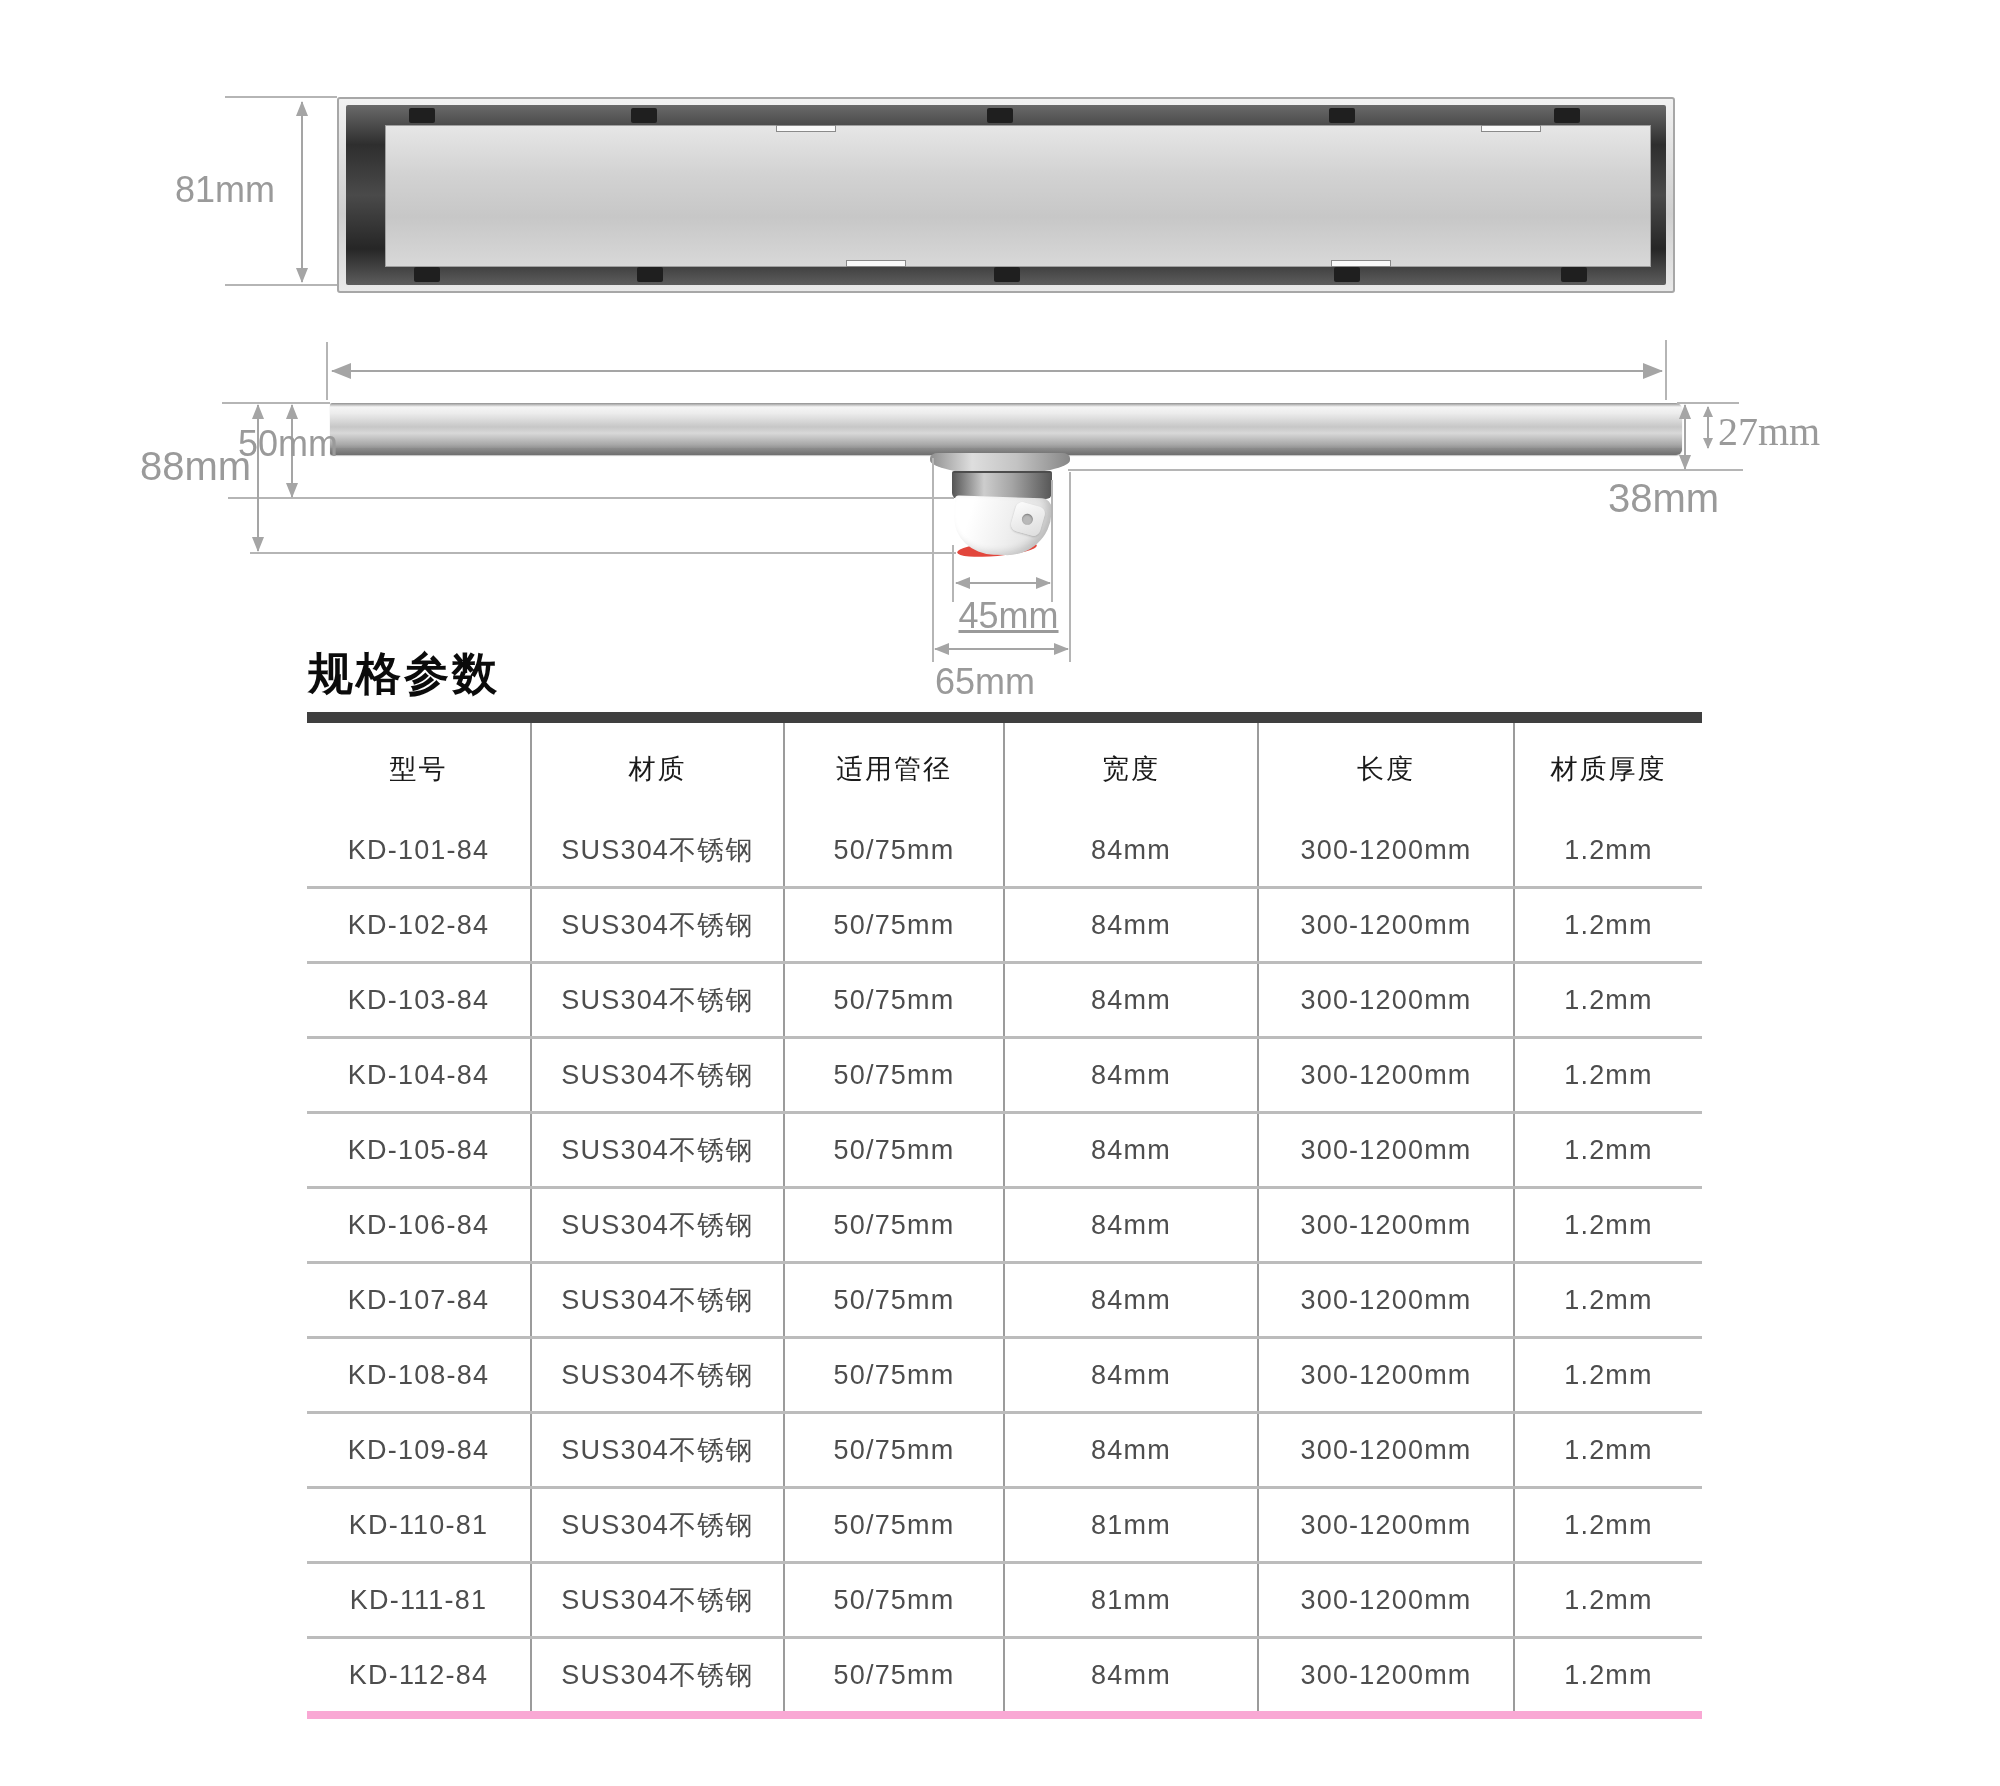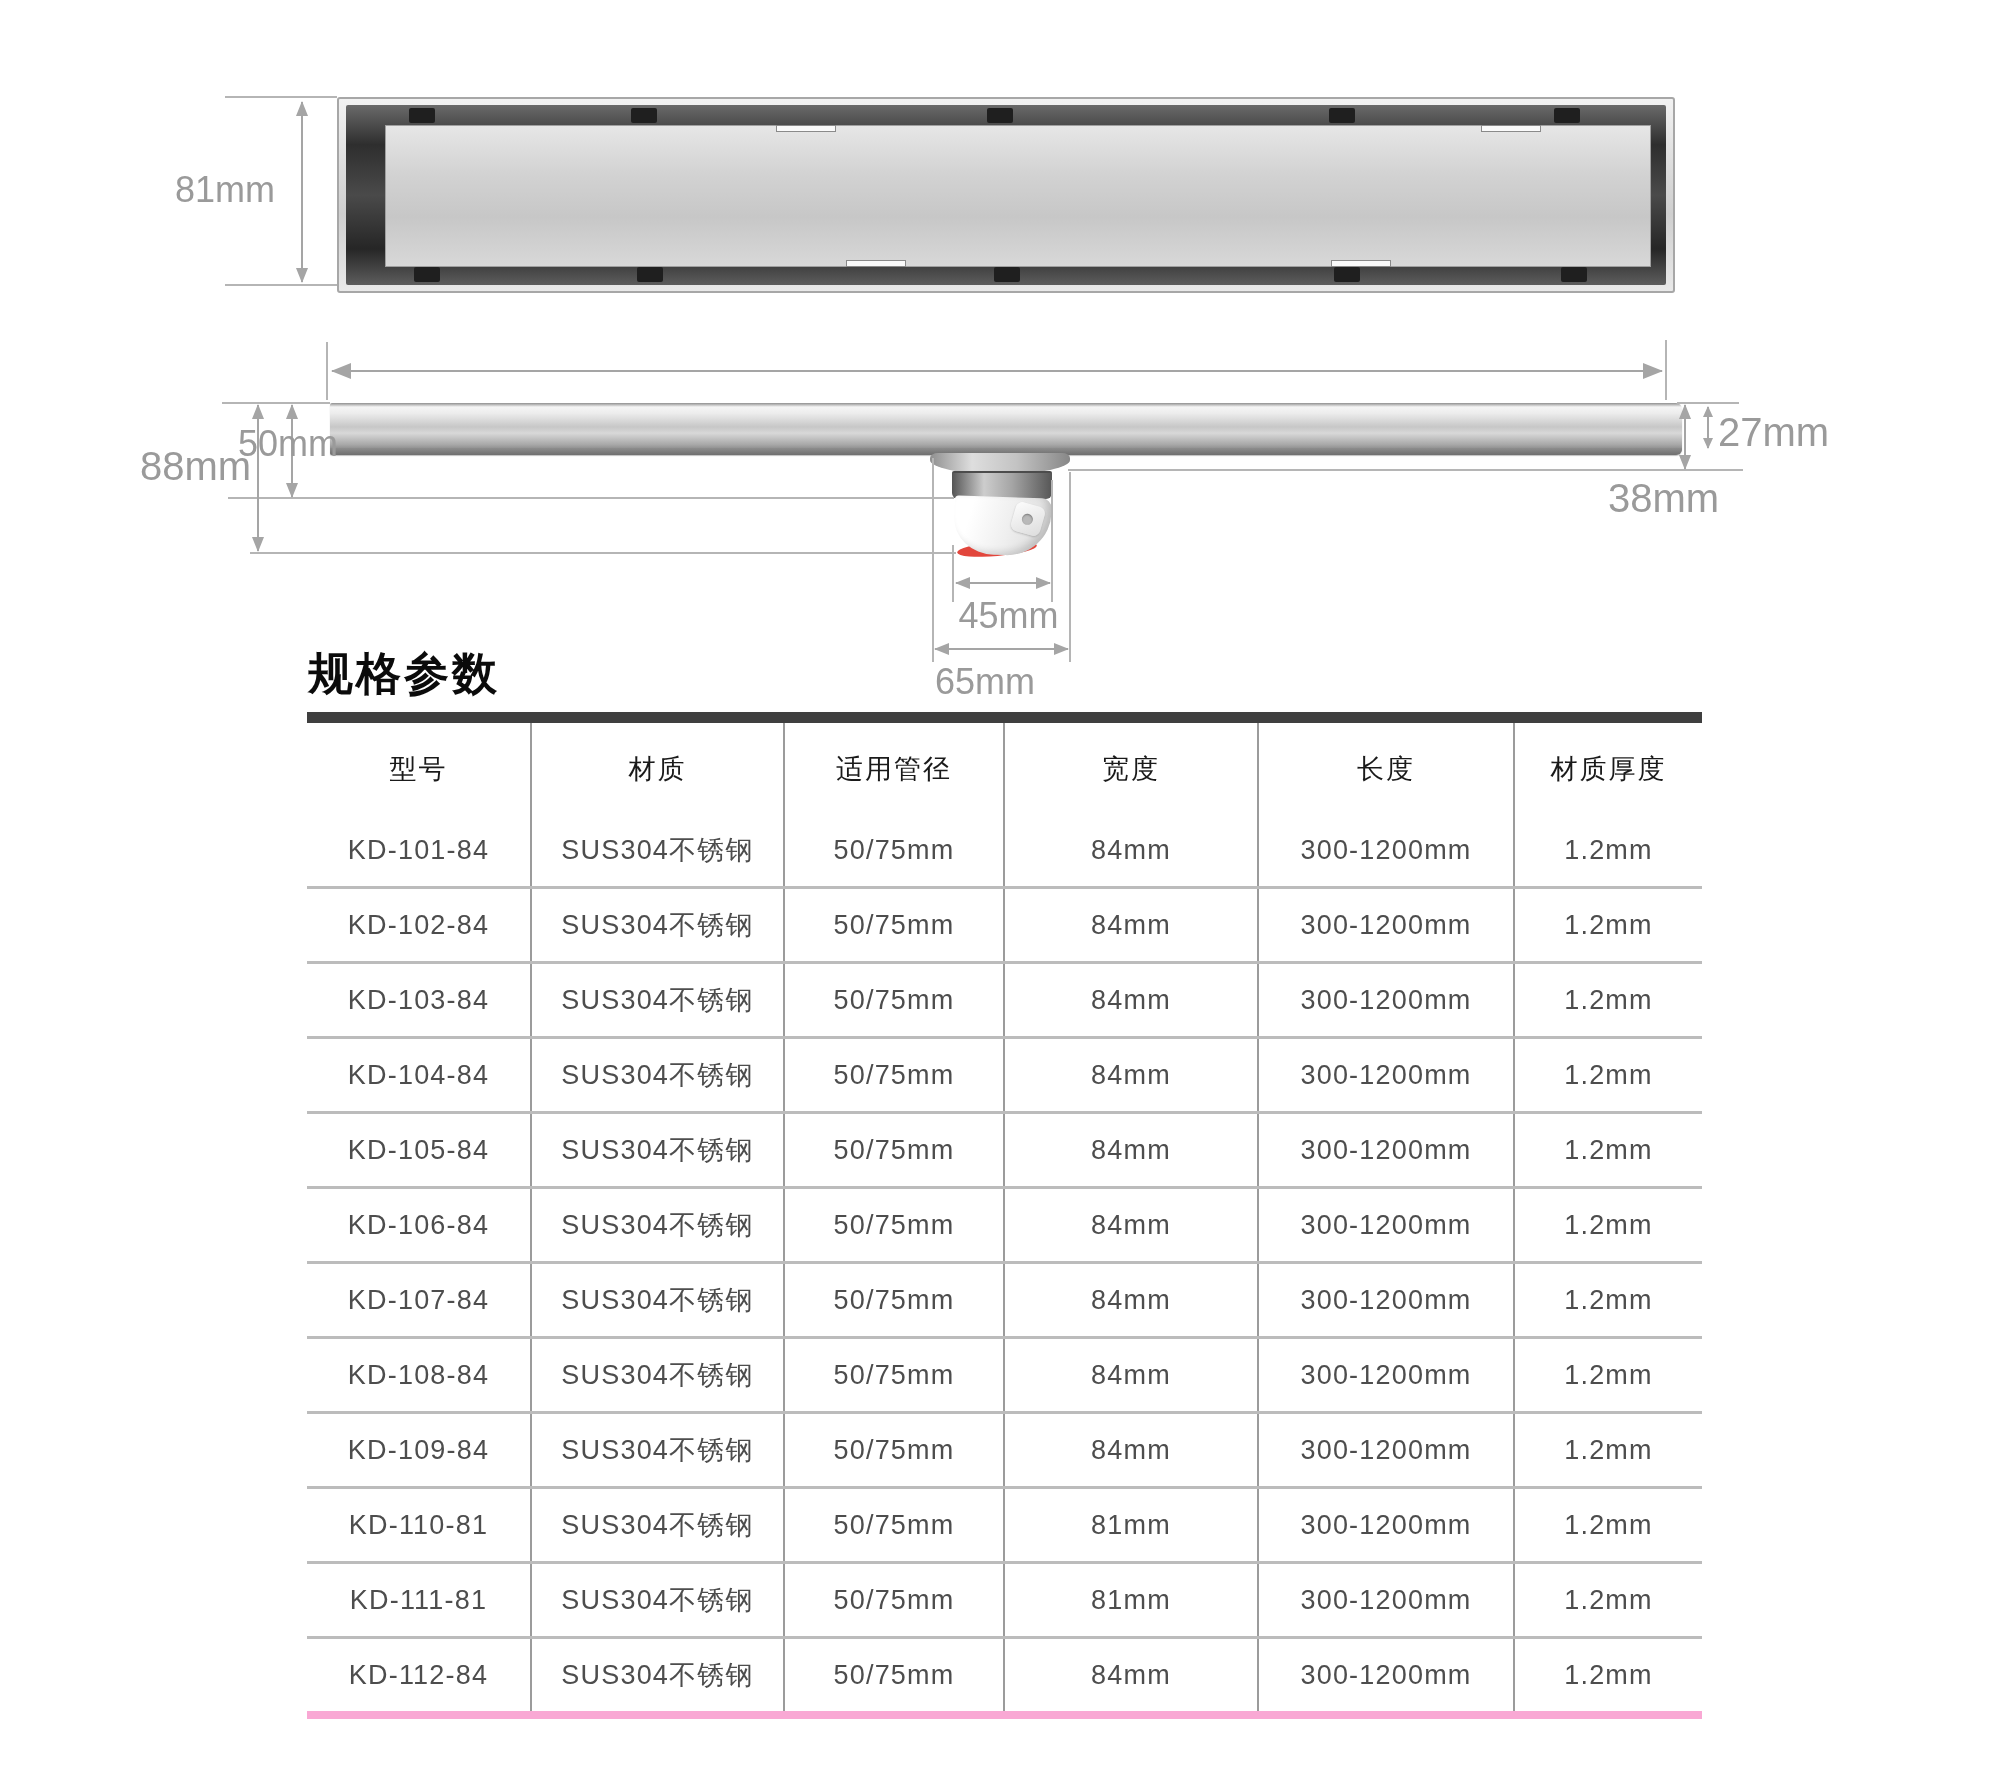--- a/index.html
+++ b/index.html
@@ -129,27 +129,27 @@
   <div class="hline" style="left:250px;top:552px;width:706px;"></div>
   <div class="dimv" style="left:291px;top:405px;height:92px;"></div>
   <div class="dimv" style="left:257px;top:405px;height:146px;"></div>
   <div class="dlabel" style="left:238px;top:426px;">50mm</div>
   <div class="dlabel lg" style="left:140px;top:446px;">88mm</div>
 
   <div class="hline" style="left:1677px;top:402px;width:62px;"></div>
   <div class="hline" style="left:1068px;top:469px;width:675px;"></div>
   <div class="dimv" style="left:1684px;top:405px;height:64px;"></div>
   <div class="dimv sm" style="left:1707px;top:407px;height:41px;"></div>
-  <div class="dlabel lg" style="left:1718px;top:412px;">27mm</div>
+  <div class="dlabel lg" style="left:1718px;top:412px;font-family:Liberation Serif, serif;">27mm</div>
   <div class="dlabel lg" style="left:1608px;top:478px;">38mm</div>
 
   <div class="vline" style="left:952px;top:545px;height:57px;"></div>
   <div class="vline" style="left:1051px;top:480px;height:122px;"></div>
   <div class="dimh" style="left:956px;top:582px;width:94px;"></div>
-  <div class="dlabel" style="left:935px;top:598px;width:147px;text-align:center;">45mm</div>
+  <div class="dlabel" style="left:935px;top:598px;width:147px;text-align:center;text-decoration:underline;">45mm</div>
   <div class="vline" style="left:932px;top:458px;height:204px;"></div>
   <div class="vline" style="left:1069px;top:472px;height:190px;"></div>
   <div class="dimh" style="left:935px;top:648px;width:133px;"></div>
   <div class="dlabel" style="left:935px;top:664px;width:133px;text-align:left;">65mm</div>
 
   <div class="title">规格参数</div>
 
   <div class="spec">
     <div class="spec-bar"></div>
     <div class="grid6">

